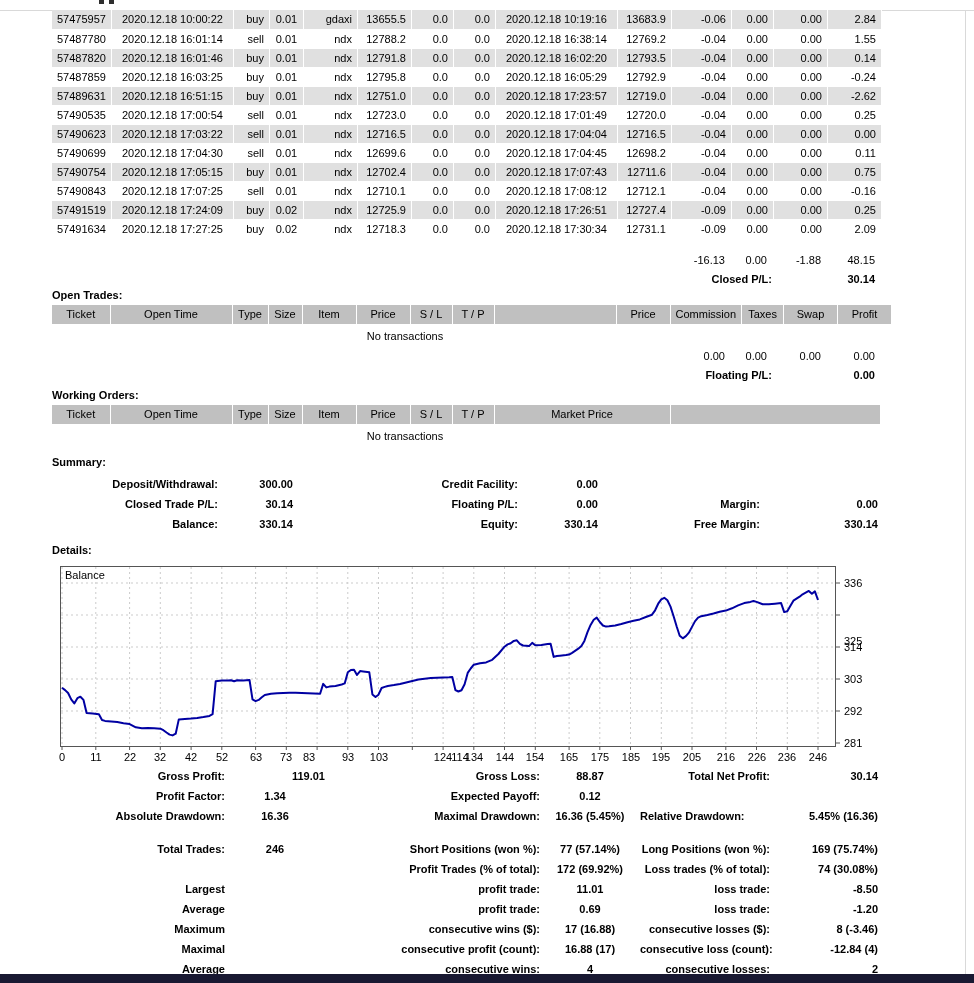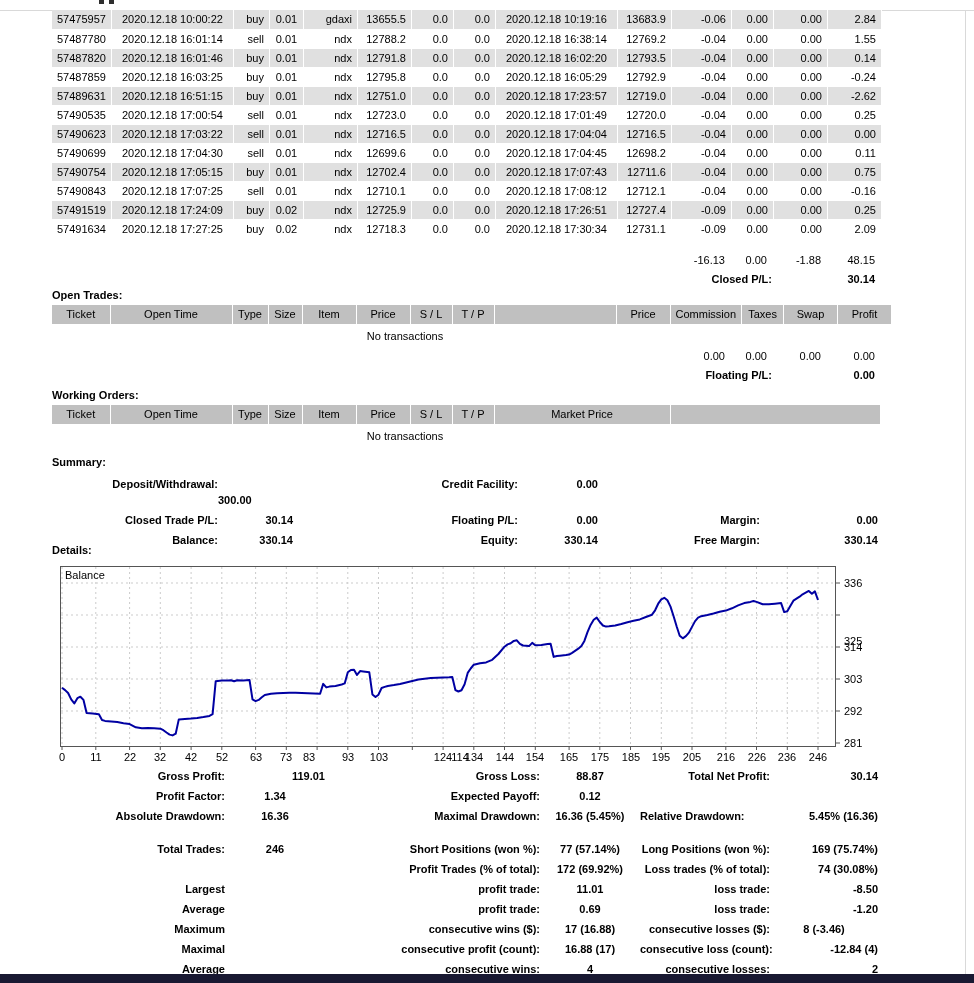--- a/index.html
+++ b/index.html
@@ -352,21 +352,21 @@
           </tr>
         </tbody>
       </table>
   </div>
   <div class="notrans" style="top:428px;">No transactions</div>
 
   <div class="sec-h" style="top:456px;">Summary:</div>
   <div class="abs" id="summary-rows" style="left:52px;top:474px;">
       <div class="gridrow">
         <span style="width:166px;text-align:right;">Deposit/Withdrawal:</span>
-        <span style="width:75px;margin-top:16px;">300.00</span>
+        <span style="width:75px;text-align:right;">300.00</span>
         <span style="width:225px;text-align:right;">Credit Facility:</span>
         <span style="width:80px;text-align:right;">0.00</span>
         <span style="width:162px;text-align:right;"></span>
         <span style="width:118px;text-align:right;"></span>
       </div>
       <div class="gridrow">
         <span style="width:166px;text-align:right;">Closed Trade P/L:</span>
         <span style="width:75px;text-align:right;">30.14</span>
         <span style="width:225px;text-align:right;">Floating P/L:</span>
         <span style="width:80px;text-align:right;">0.00</span>
@@ -544,21 +544,21 @@
         <span style="width:100px;text-align:center;">0.69</span>
         <span style="width:130px;text-align:right;">loss trade:</span>
         <span style="width:108px;text-align:right;">-1.20</span>
       </div>
       <div class="gridrow">
         <span style="width:173px;text-align:right;">Maximum</span>
         <span style="width:100px;text-align:center;"></span>
         <span style="width:215px;text-align:right;">consecutive wins ($):</span>
         <span style="width:100px;text-align:center;">17 (16.88)</span>
         <span style="width:130px;text-align:right;">consecutive losses ($):</span>
-        <span style="width:108px;text-align:center;">8 (-3.46)</span>
+        <span style="width:108px;text-align:right;">8 (-3.46)</span>
       </div>
       <div class="gridrow">
         <span style="width:173px;text-align:right;">Maximal</span>
         <span style="width:100px;text-align:center;"></span>
         <span style="width:215px;text-align:right;">consecutive profit (count):</span>
         <span style="width:100px;text-align:center;">16.88 (17)</span>
         <span style="width:130px;text-align:right;">consecutive loss (count):</span>
         <span style="width:108px;text-align:right;">-12.84 (4)</span>
       </div>
       <div class="gridrow">

